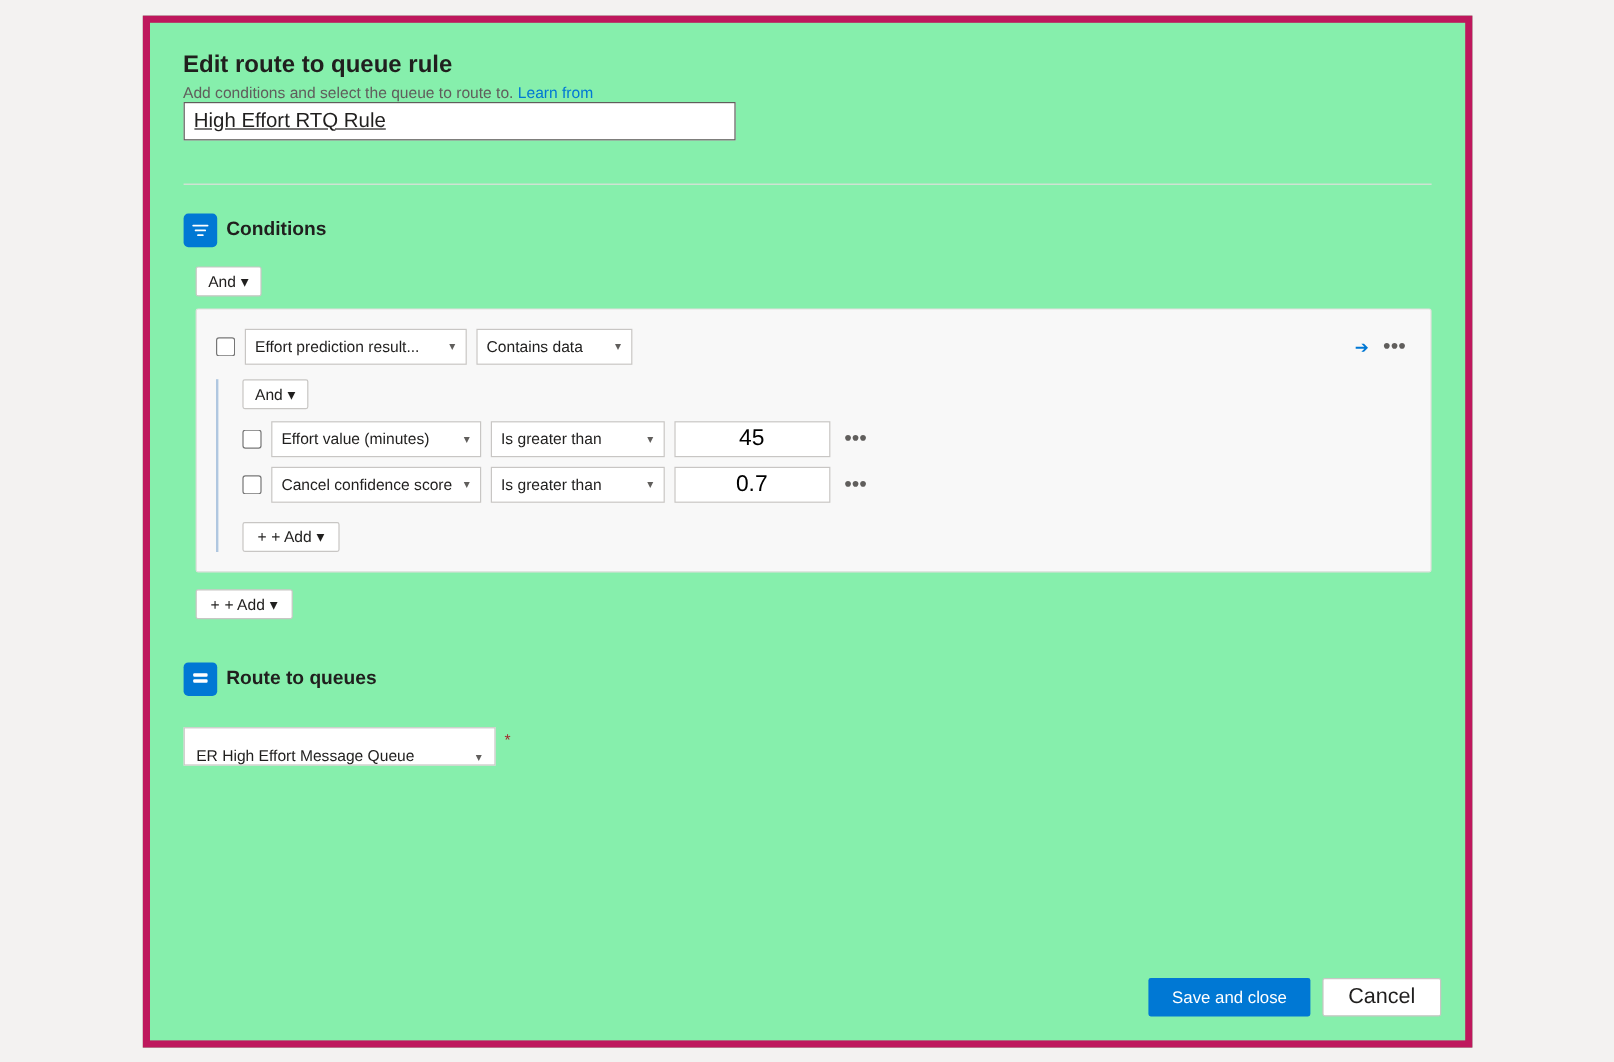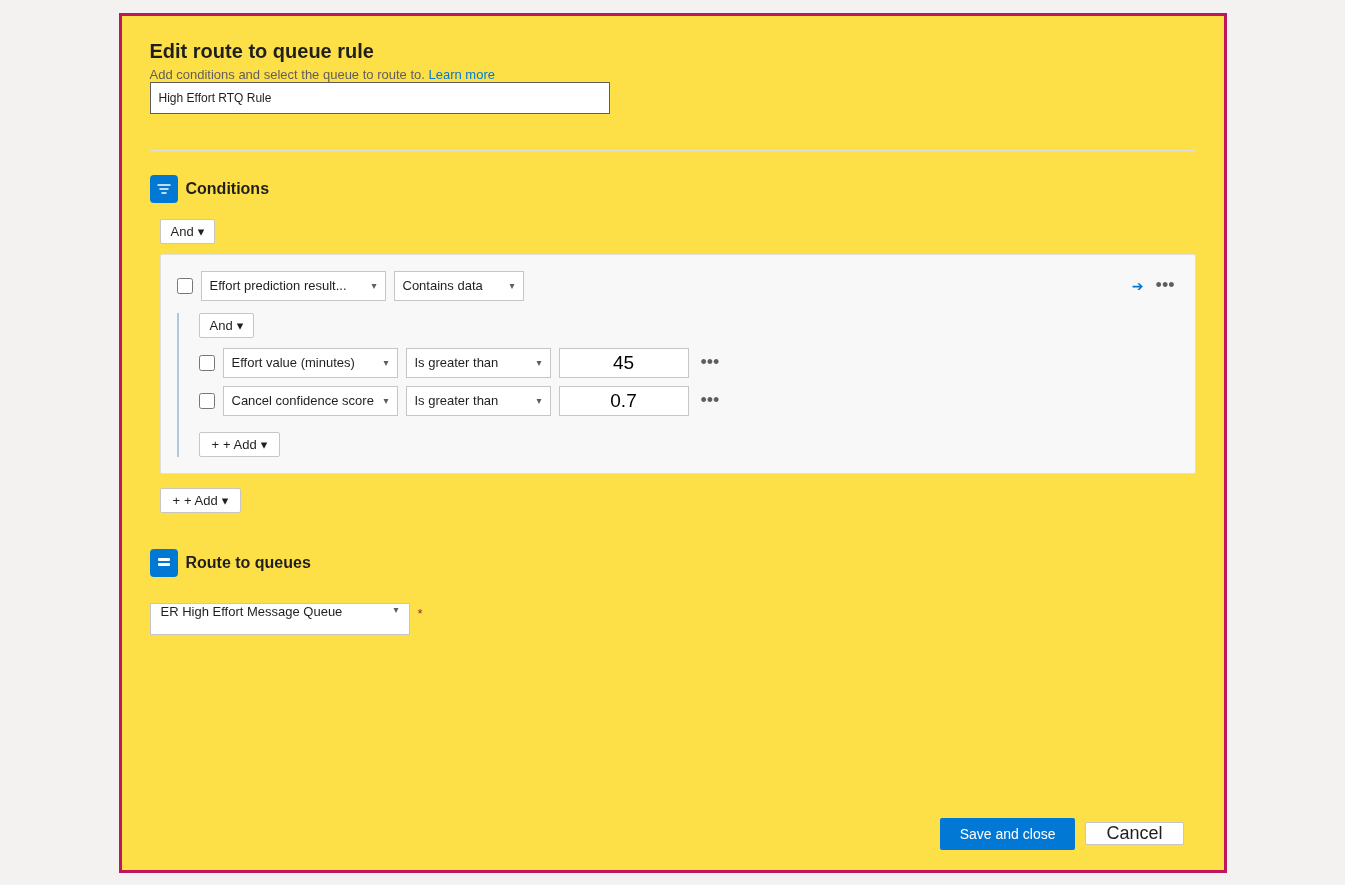--- a/index.html
+++ b/index.html
@@ -7,22 +7,22 @@
       font-family: 'Segoe UI', Arial, sans-serif;
       font-size: 14px;
       color: #201f1e;
       background: #f3f2f1;
       display: flex;
       align-items: center;
       justify-content: center;
       min-height: 100vh;
     }
     .modal {
-      background: #fde047;
-      border: 3px solid #be185d;
+      background: #86efac;
+      border: 6px solid #be185d;
       width: 1108px;
       min-height: 860px;
       padding: 24px 28px 80px 28px;
       position: relative;
     }
     .page-title {
       font-size: 20px;
       font-weight: 600;
       color: #201f1e;
       margin-bottom: 4px;
@@ -40,23 +40,24 @@
       font-weight: 600;
       margin-top: 20px;
       margin-bottom: 6px;
     }
     .rule-name-label .required { color: #a4262c; }
     .rule-name-input {
       width: 460px;
       height: 32px;
       border: 1px solid #605e5c;
       padding: 0 8px;
-      font-size: 12px;
+      font-size: 17px;
       color: #201f1e;
       outline: none;
+      text-decoration: underline;
     }
     .root-record-section {
       margin-top: 20px;
       padding-bottom: 16px;
       border-bottom: 1px solid #e1dfdd;
     }
     .root-record-title {
       font-size: 14px;
       font-weight: 600;
       display: flex;
@@ -202,40 +203,39 @@
       margin-top: 8px;
     }
     .outer-add-btn {
       margin-top: 14px;
     }
     .route-queues-section {
       margin-top: 36px;
     }
     .queue-dropdown {
       display: inline-flex;
-      align-items: flex-start;
+      align-items: flex-end;
       justify-content: space-between;
       border: 1px solid #c8c6c4;
       background: #fff;
       padding: 0 10px;
       height: 32px;
       font-size: 13px;
       cursor: pointer;
       color: #201f1e;
       min-width: 260px;
       margin-top: 10px;
     }
     .required-star { color: #a4262c; font-size: 13px; margin-left: 4px; }
     .footer-buttons {
       position: absolute;
       bottom: 20px;
-      right: 40px;
+      right: 20px;
       display: flex;
       gap: 10px;
-      align-items: center;
     }
     .save-btn {
       background: #0078d4;
       color: white;
       border: none;
       padding: 8px 20px;
       font-size: 14px;
       cursor: pointer;
       border-radius: 2px;
     }
@@ -252,21 +252,21 @@
   </style>
 </head>
 <body>
 
 <div class="modal">
 
   
   <div class="page-title">Edit route to queue rule</div>
   <div class="subtitle">
     <span>Add conditions and select the queue to route to.</span>
-    <a>Learn more</a>
+    <a>Learn from</a>
   </div>
 
   
   <input class="rule-name-input" type="text" value="High Effort RTQ Rule" style="">
 
   
   <div class="root-record-section">
   </div>
 
   

